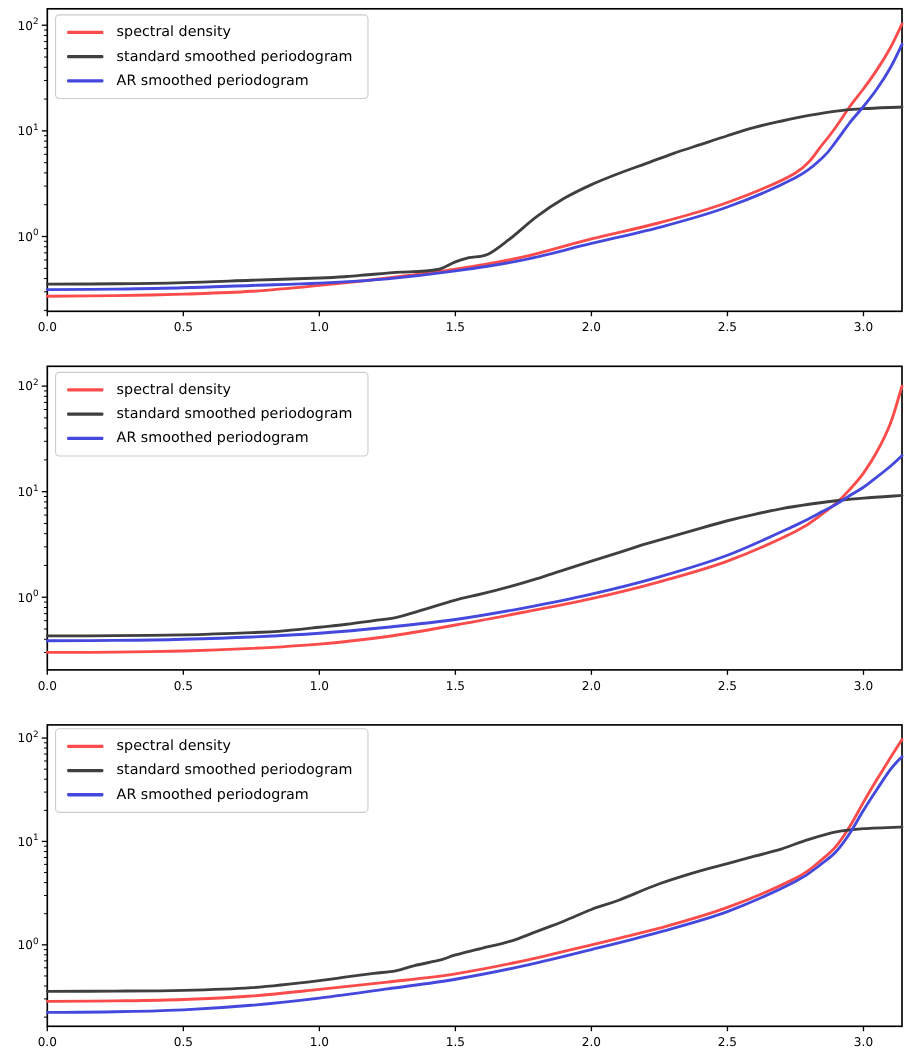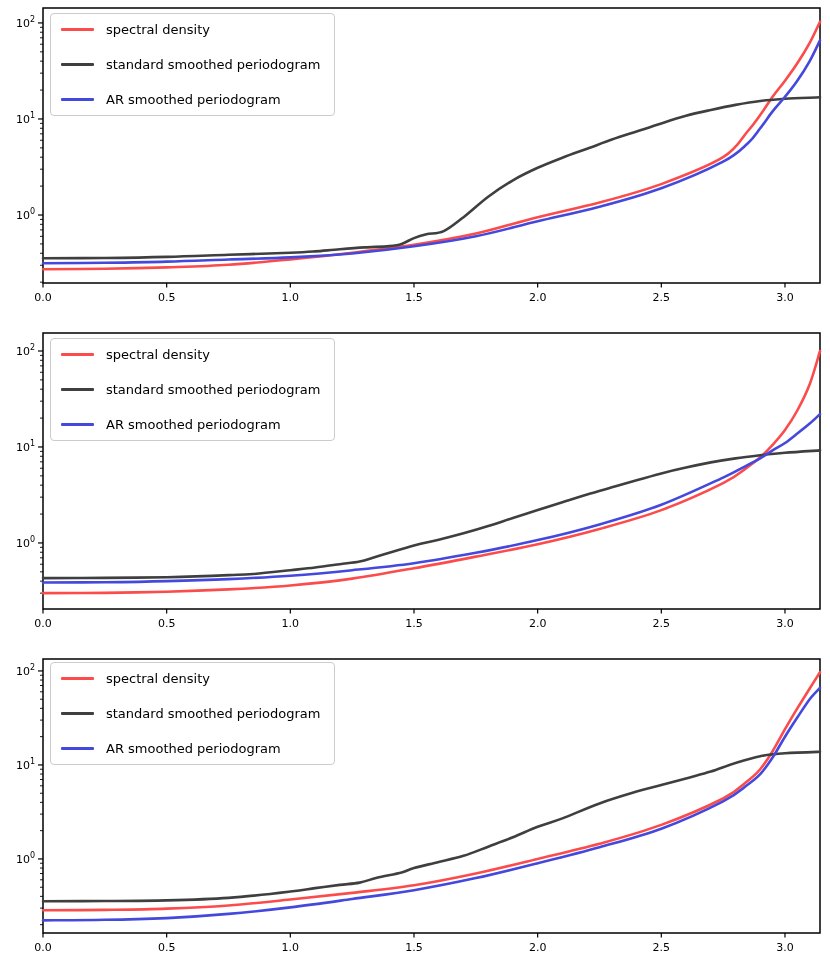--- a/index.html
+++ b/index.html
@@ -1,21 +1,21 @@
 <!DOCTYPE html>
 <html><head>
 <meta charset="utf-8">
 <style>
   html,body{margin:0;padding:0;background:#ffffff;}
   .fig{position:relative;width:830px;height:967px;background:#ffffff;overflow:hidden;
        font-family:"DejaVu Sans","Liberation Sans",sans-serif;}
   svg{position:absolute;left:0;top:0;}
   .legend{position:absolute;left:50px;background:rgba(255,255,255,0.92);
           border:1px solid #cccccc;border-radius:4px;padding:7px 14px 7px 10px;
-          display:flex;flex-direction:column;gap:18px;z-index:2;}
+          display:flex;flex-direction:column;gap:5px;z-index:2;}
   .legend-row{display:flex;align-items:center;height:17px;}
   .swatch{width:33px;height:3px;border-radius:1px;margin-right:12px;flex:0 0 auto;}
   .legend-label{font-size:13px;color:#000;white-space:nowrap;line-height:17px;}
   .tick-label{font-size:11px;fill:#000;}
 </style>
 </head>
 <body>
 
 <div class="fig">
   <svg id="canvas" width="830" height="967" viewBox="0 0 830 967">

